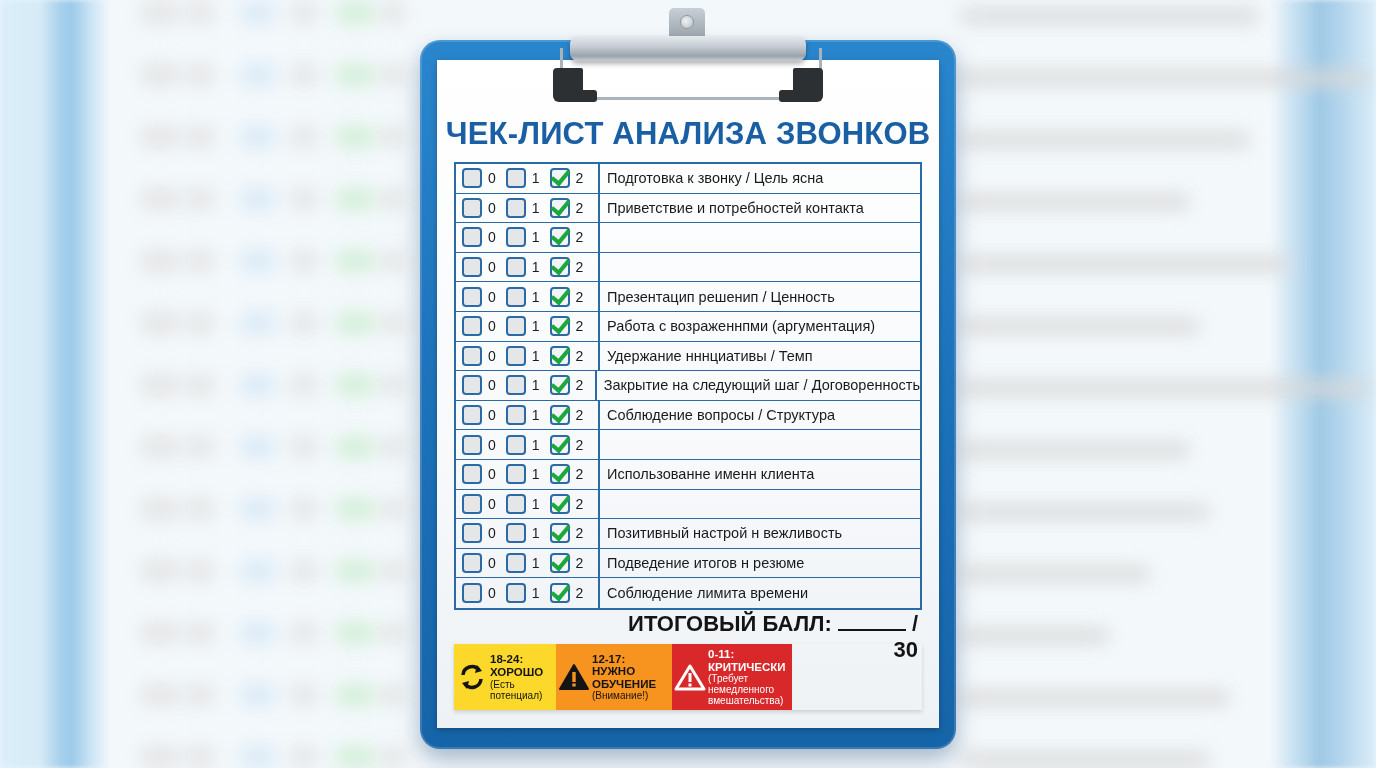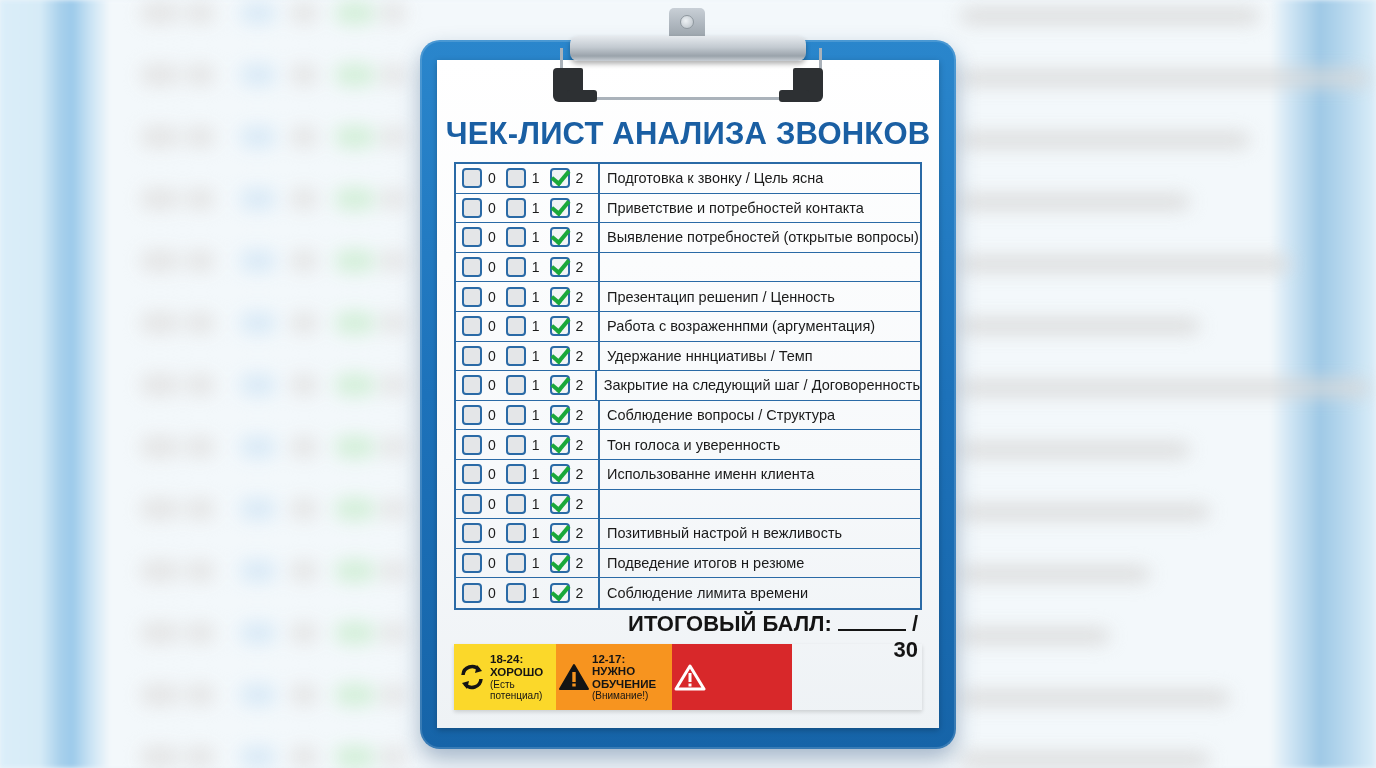--- a/index.html
+++ b/index.html
@@ -317,21 +317,20 @@
         </div>
         <div class="opt">
           <span class="cb"></span>
           <span class="optnum">1</span>
         </div>
         <div class="opt">
           <span class="cb checked"></span>
           <span class="optnum">2</span>
         </div>
       </div>
-      <div class="criterion">Выявление потребностей (открытые вопросы)</div>
     </div>
     <div class="row">
       <div class="scores">
         <div class="opt">
           <span class="cb"></span>
           <span class="optnum">0</span>
         </div>
         <div class="opt">
           <span class="cb"></span>
           <span class="optnum">1</span>
@@ -435,21 +434,20 @@
         </div>
         <div class="opt">
           <span class="cb"></span>
           <span class="optnum">1</span>
         </div>
         <div class="opt">
           <span class="cb checked"></span>
           <span class="optnum">2</span>
         </div>
       </div>
-      <div class="criterion">Тон голоса и уверенность</div>
     </div>
     <div class="row">
       <div class="scores">
         <div class="opt">
           <span class="cb"></span>
           <span class="optnum">0</span>
         </div>
         <div class="opt">
           <span class="cb"></span>
           <span class="optnum">1</span>
@@ -565,14 +563,19 @@
       </div>
     </div>
     <div class="seg red">
       <div class="seg-icon">
         <svg width="32" height="28" viewBox="0 0 32 28">
           <path d="M16 3 L30 26 L2 26 Z" fill="none" stroke="#fff" stroke-width="3" stroke-linejoin="round"></path>
           <rect x="14.5" y="10" width="3" height="9" fill="#fff"></rect>
           <rect x="14.5" y="20.5" width="3" height="3" fill="#fff"></rect>
         </svg>
       </div>
+      <div class="seg-text">
+        <span class="seg-range">0-11:</span>
+        <span class="seg-label">КРИТИЧЕСКИ</span>
+        <span class="seg-note">(Требует немедленного вмешательства)</span>
+      </div>
     </div>
   </div>
 
 </body></html>

